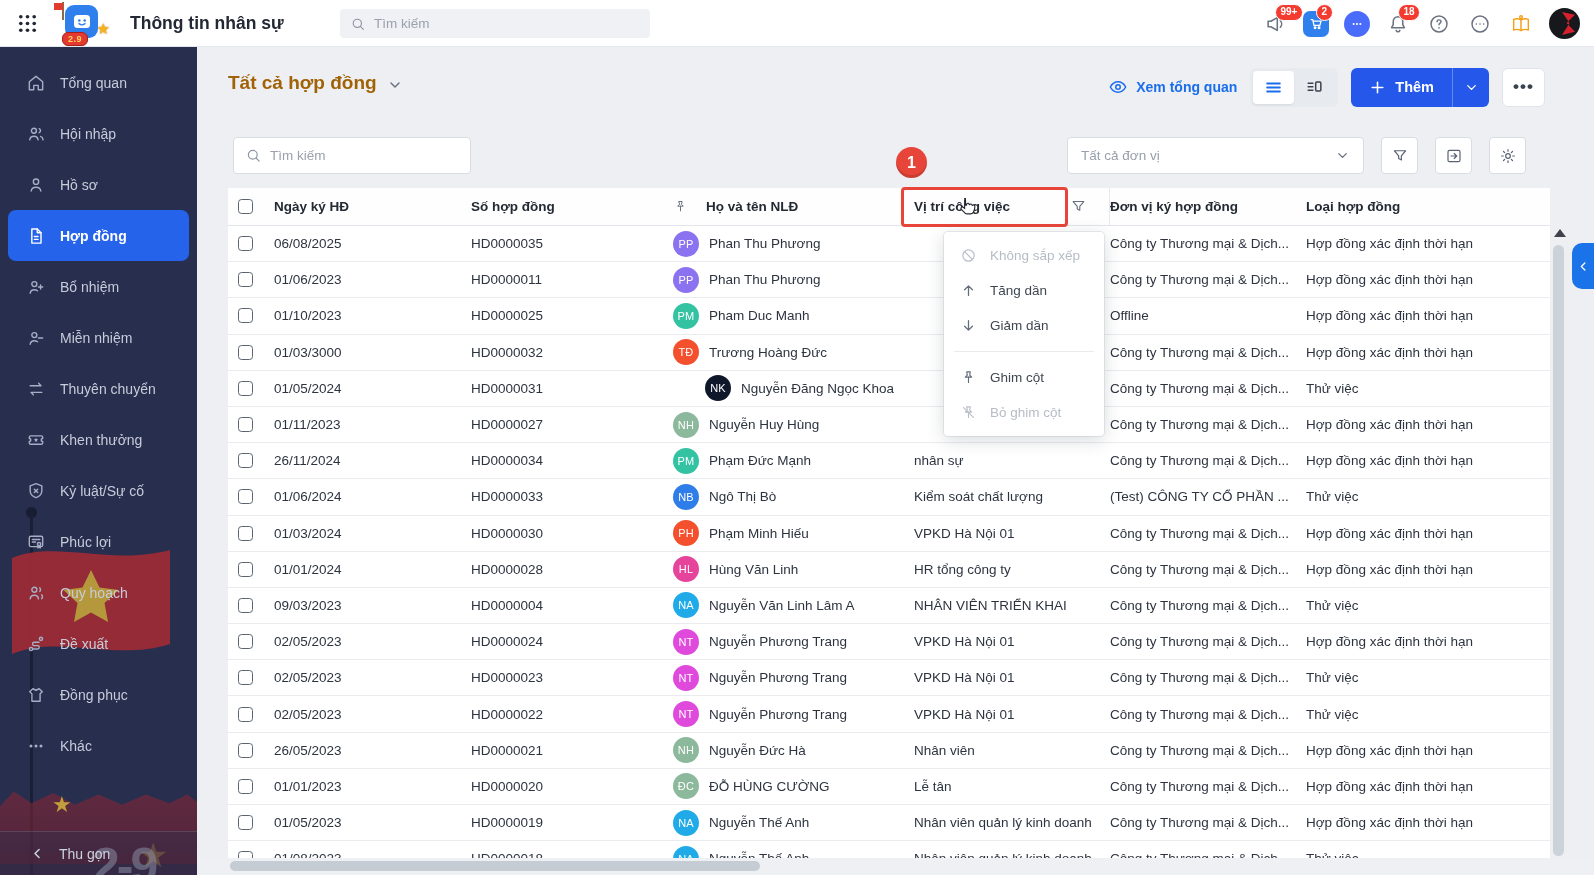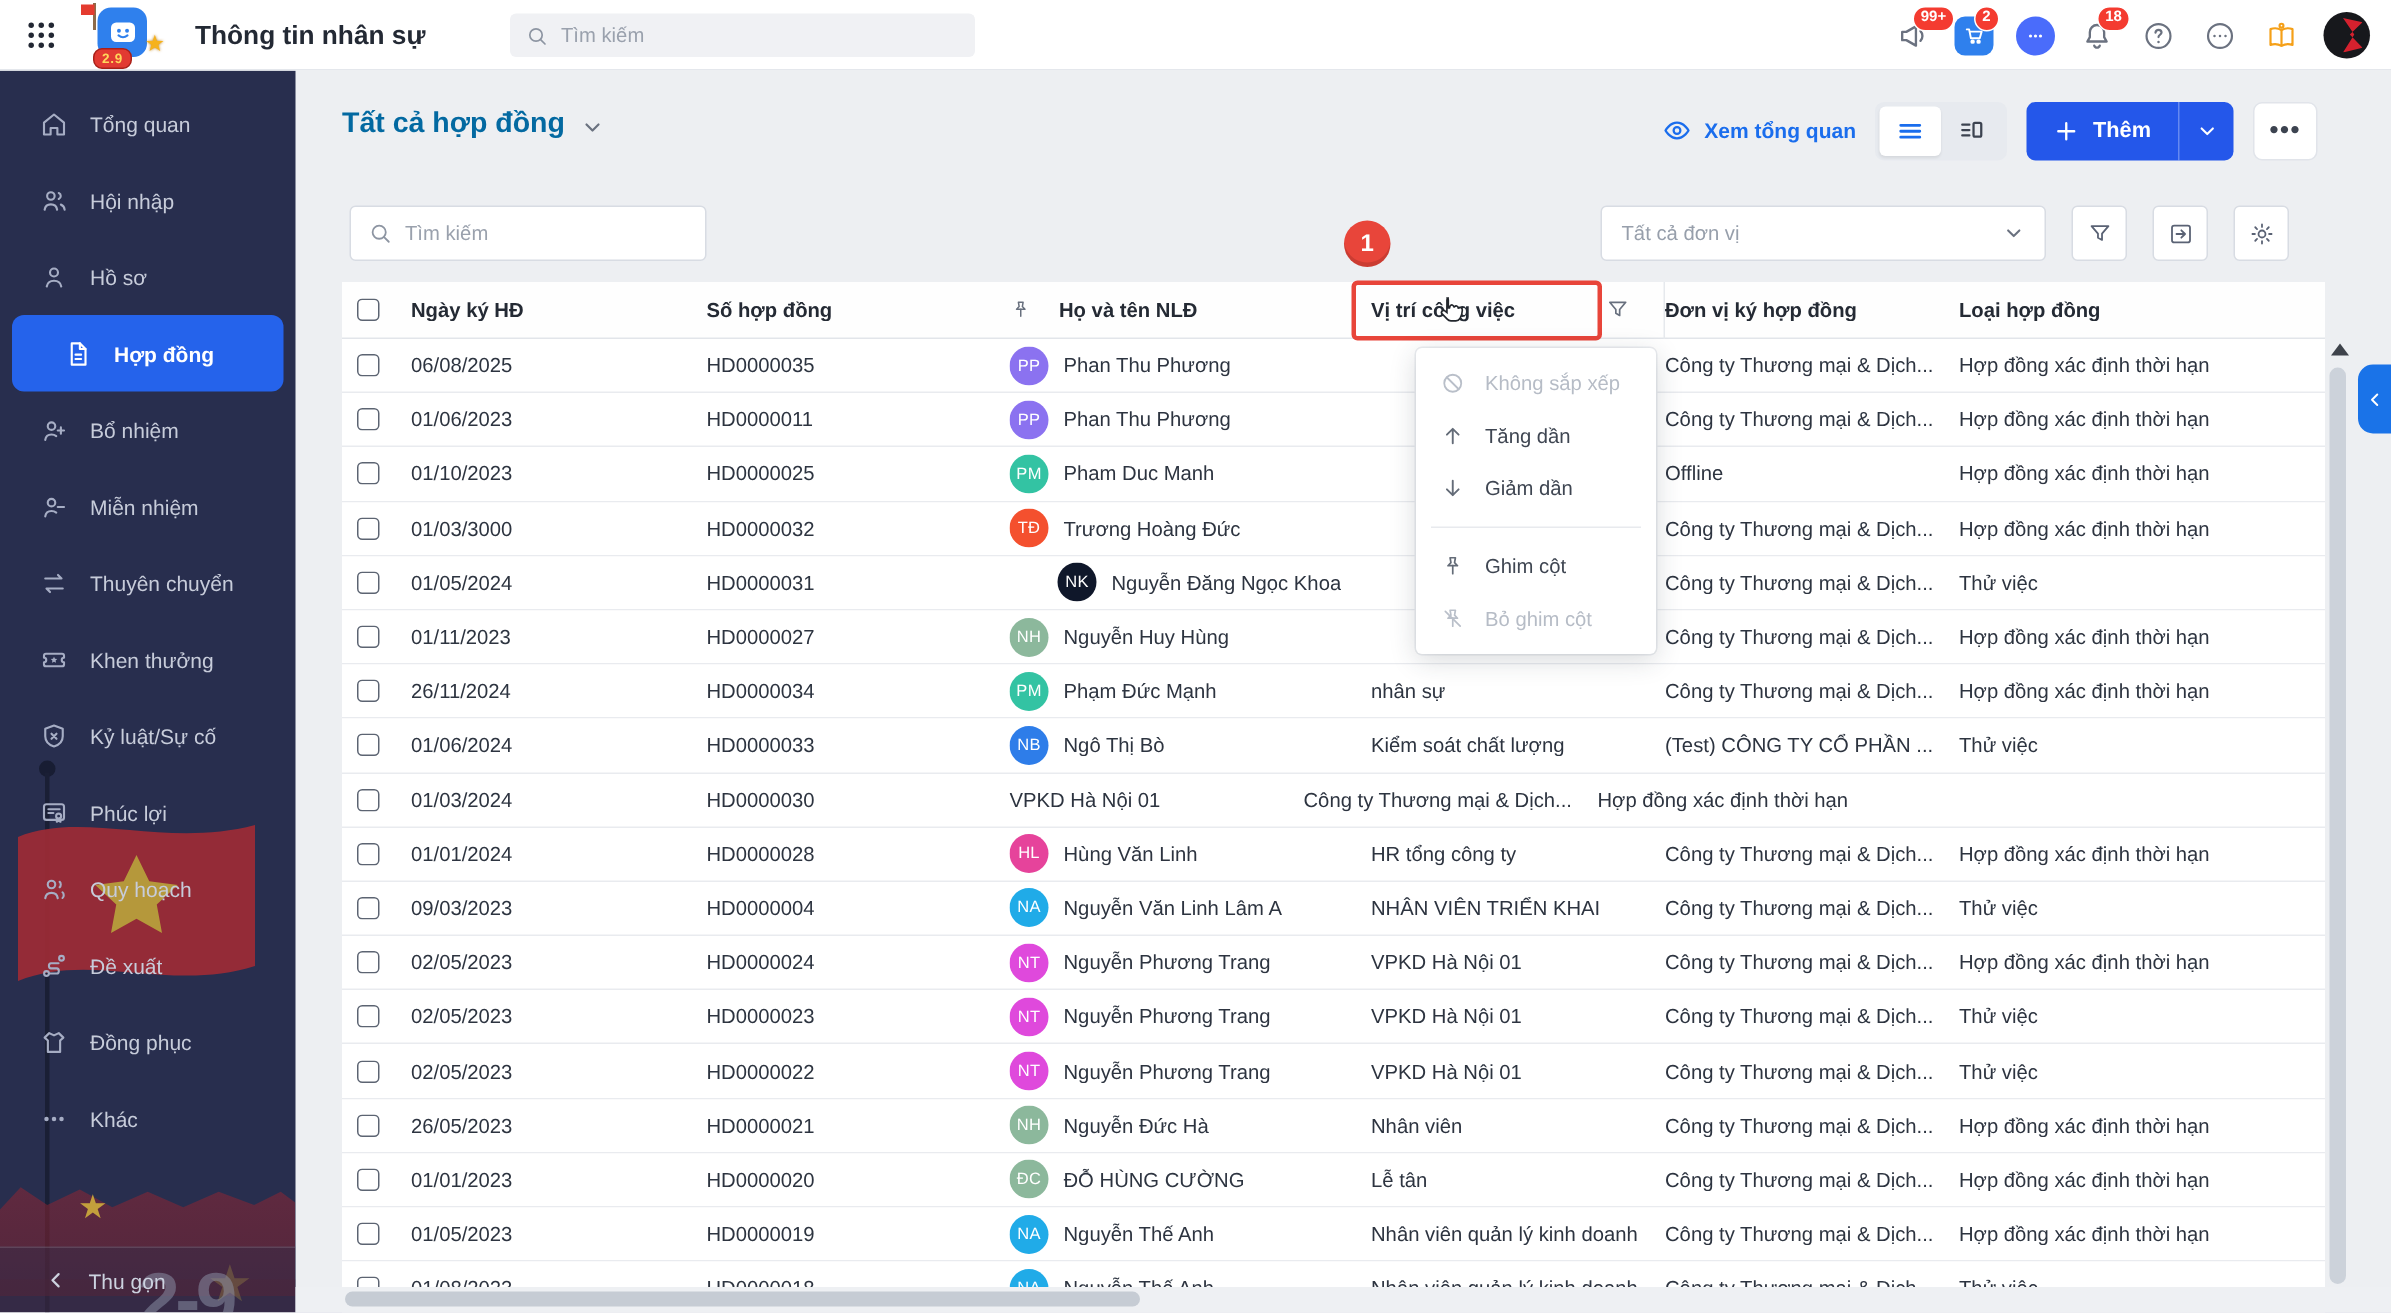--- a/index.html
+++ b/index.html
@@ -35,38 +35,38 @@
   .tb-ic.avatar { width:31px; height:31px; background:#17181c; border-radius:50%; overflow:hidden; }
   .tb-ic.avatar::after { content:""; position:absolute; left:13px; top:4px; width:13px; height:23px; background:#d5212e; clip-path:polygon(0 0,100% 12%,35% 48%,100% 86%,0 100%,58% 48%); }
   .badge { position:absolute; top:-7px; left:13px; background:#f43b30; color:#fff; font-size:10px; font-weight:bold; line-height:1; padding:2.5px 4.5px; border-radius:9px; border:1.5px solid #fff; white-space:nowrap; }
 
   
   .sidebar { position:absolute; left:0; top:47px; width:197px; height:828px; background:#282e4e; overflow:hidden; z-index:20; }
   .deco { position:absolute; z-index:0; pointer-events:none; }
   .nav { position:relative; z-index:2; padding-top:10px; }
   .nav-item { position:relative; height:51px; display:flex; align-items:center; gap:14px; padding-left:26px; color:#c7ccda; font-size:14px; cursor:pointer; }
   .nav-item .nic { width:20px; height:20px; color:#a6adc4; flex:0 0 auto; }
-  .nav-item.active { background:#2563eb; margin:0 8px; padding-left:34px; border-radius:8px; color:#fff; font-weight:600; }
+  .nav-item.active { background:#2563eb; margin:0 8px; padding-left:18px; border-radius:8px; color:#fff; font-weight:600; }
   .nav-item.active .nic { color:#fff; }
   .collapse-bar { position:absolute; left:0; right:0; bottom:0; height:44px; border-top:1px solid rgba(255,255,255,.13); display:flex; align-items:center; gap:14px; padding-left:30px; color:#ccd2df; font-size:14px; z-index:3; cursor:pointer; background:rgba(40,46,78,.35); }
   .collapse-bar .nic { width:15px; height:15px; color:#ccd2df; }
   .deco-ball { left:26px; top:460px; width:11px; height:11px; border-radius:50%; background:#181d33; }
   .deco-pole { left:30px; top:468px; width:3px; height:392px; background:#1a1f35; }
   .deco-flag { left:10px; top:497px; width:162px; height:152px; opacity:.92; }
   .deco-banner { left:0; top:743px; width:197px; height:74px; background:linear-gradient(#8e2634,#731f2c); opacity:.55;
      clip-path:polygon(0 22%,7% 2%,16% 18%,27% 4%,38% 20%,50% 6%,62% 20%,74% 6%,86% 18%,95% 6%,100% 16%,100% 100%,0 100%); }
   .deco-banner2 { left:0; top:806px; width:197px; height:69px; background:#5e2133; opacity:.38; }
   .deco-star1 { left:52px; top:745px; font-size:22px; color:#c9a63c; opacity:.95; }
   .deco-star2 { left:138px; top:788px; font-size:34px; color:#c9a63c; opacity:.42; }
   .deco-29 { left:92px; top:790px; font-size:50px; font-weight:800; letter-spacing:-3px; color:rgba(198,205,222,.5); }
 
   
   .main { position:absolute; left:197px; top:47px; width:1397px; height:828px; background:#edeff2; }
   .page-head { position:absolute; left:31px; top:25px; display:flex; align-items:center; gap:10px; }
-  .page-title { font-size:19px; font-weight:700; color:#0369a1; }
+  .page-title { font-size:19px; font-weight:700; color:#a16207; }
   .page-title-chev { width:16px; height:16px; color:#6b7280; margin-top:3px; }
   .head-right { position:absolute; right:49px; top:19px; height:42px; display:flex; align-items:center; gap:13px; }
   .overview-link { display:flex; align-items:center; gap:8px; color:#1a6ded; font-size:14px; font-weight:600; cursor:pointer; }
   .overview-link .ic { width:20px; height:20px; }
   .view-toggle { display:flex; background:#e7eaef; border-radius:6px; padding:3px; }
   .vt-btn { width:41px; height:33px; display:flex; align-items:center; justify-content:center; border-radius:4px; color:#3c4350; cursor:pointer; }
   .vt-btn.active { background:#fff; color:#1a6ded; box-shadow:0 1px 2px rgba(0,0,0,.08); }
   .vt-btn svg { width:19px; height:19px; }
   .add-btn { display:flex; background:#2457ea; border-radius:6px; height:39px; color:#fff; overflow:hidden; cursor:pointer; }
   .add-main { display:flex; align-items:center; gap:9px; padding:0 18px; font-size:14.5px; font-weight:600; }
@@ -625,20 +625,24 @@
             <div class="c c-pos">Kiểm soát chất lượng</div>
             <div class="c c-unit">(Test) CÔNG TY CỔ PHẦN ...</div>
             <div class="c c-type">Thử việc</div>
           </div>
           <div class="trow">
             <div class="c c-check">
               <span class="cb"></span>
             </div>
             <div class="c c-date">01/03/2024</div>
             <div class="c c-code">HD0000030</div>
+            <div class="c c-name">
+              <span class="avatar" style="background: rgb(244, 80, 46);">PH</span>
+              <span class="nm">Phạm Minh Hiếu</span>
+            </div>
             <div class="c c-pos">VPKD Hà Nội 01</div>
             <div class="c c-unit">Công ty Thương mại &amp; Dịch...</div>
             <div class="c c-type">Hợp đồng xác định thời hạn</div>
           </div>
           <div class="trow">
             <div class="c c-check">
               <span class="cb"></span>
             </div>
             <div class="c c-date">01/01/2024</div>
             <div class="c c-code">HD0000028</div>

